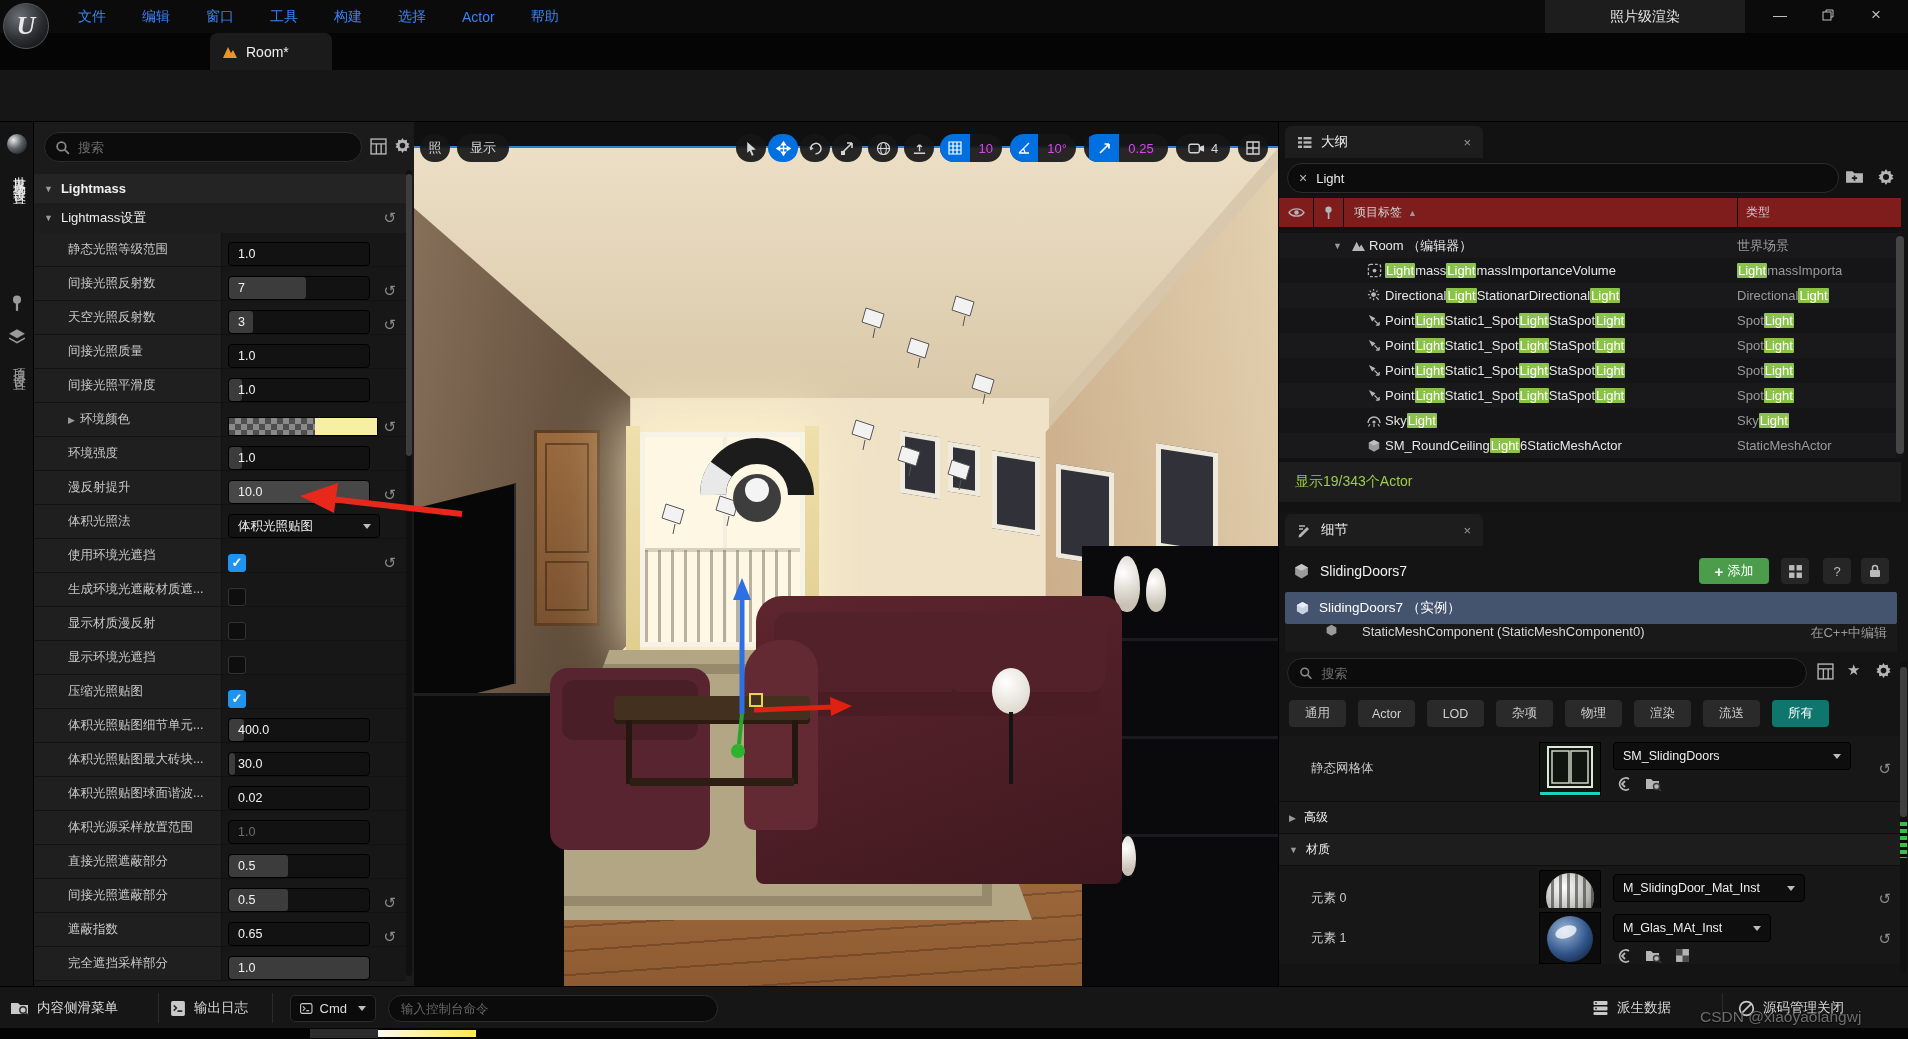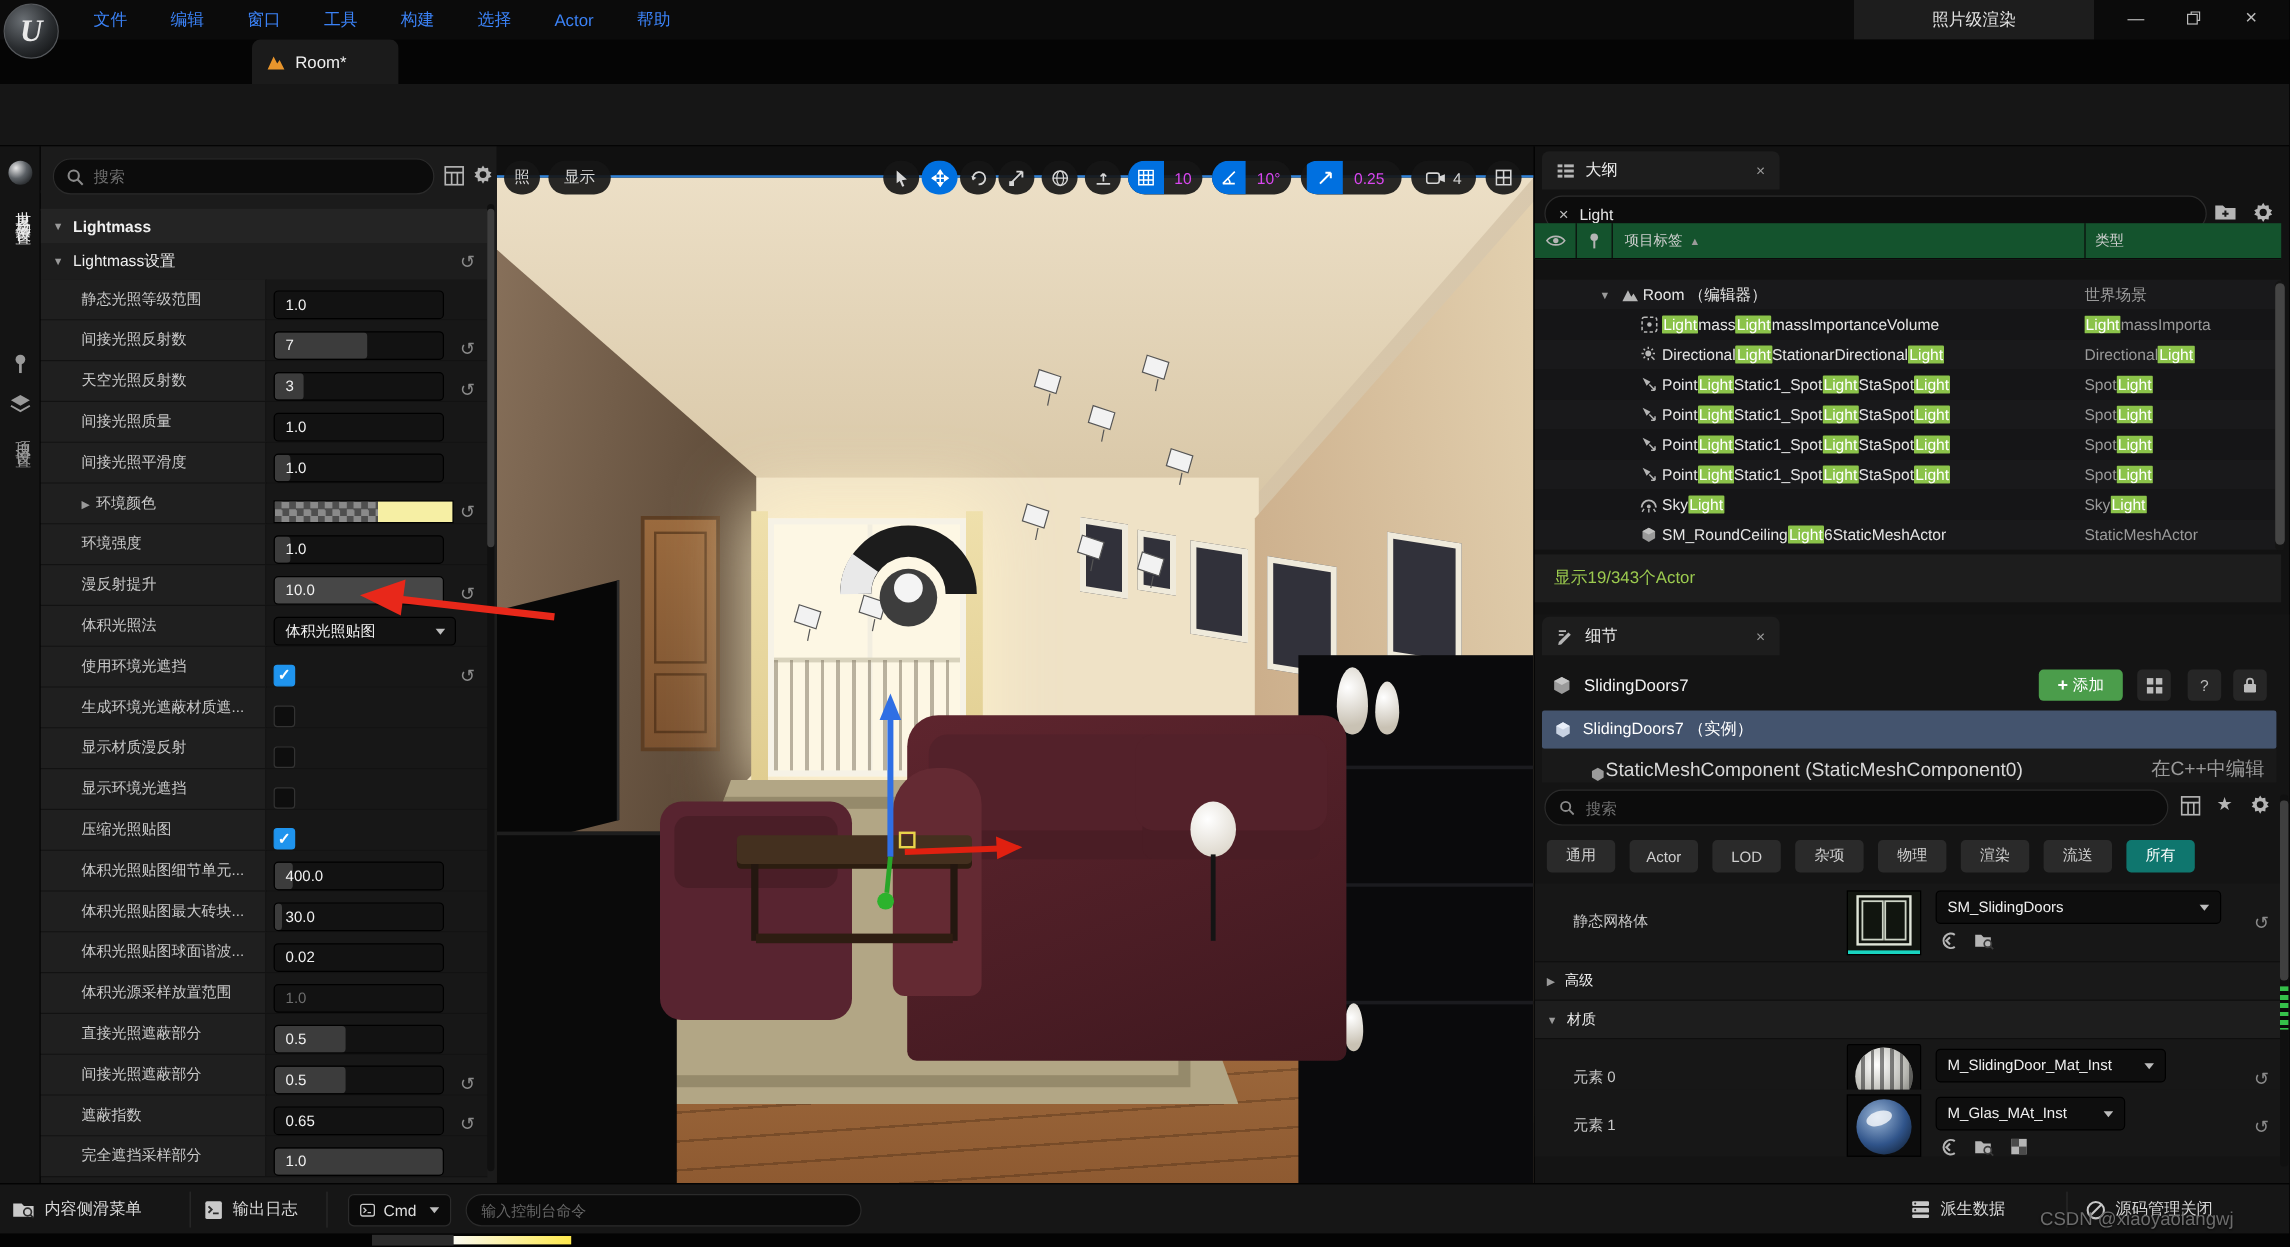--- a/index.html
+++ b/index.html
@@ -122,41 +122,41 @@
 #gizmos{position:absolute;left:0;top:0;z-index:5;pointer-events:none}
 
 #rpanel{position:absolute;left:1278px;top:122px;width:630px;height:864px;background:#121212;border-left:1px solid #000}
 .ptab{position:absolute;background:#1d1d1d;border-radius:6px 6px 0 0;display:flex;align-items:center;gap:9px;padding:0 12px;color:#ececec;font-size:13.5px}
 .ptab .x{margin-left:auto;color:#9a9a9a;font-size:13px}
 .searchpill{position:absolute;background:#0c0c0c;border:1px solid #2b2b2b;border-radius:15px;
   display:flex;align-items:center;gap:9px;padding:0 11px;height:30px}
 .searchpill input{background:transparent;border:none;outline:none;color:#e8e8e8;font-size:13px;width:100%;font-family:inherit}
 .searchpill input::placeholder{color:#6f6f6f}
 .icbtn{color:#b9b9b9;display:flex;align-items:center;justify-content:center}
-#ol-header{position:absolute;left:0;top:64px;width:622px;height:30px;background:#14532d;border-bottom:1px solid #0a0a0a;display:flex;align-items:center;color:#cfcfcf}
+#ol-header{position:absolute;left:0;top:76px;width:622px;height:30px;background:#7f1d1d;border-bottom:1px solid #0a0a0a;display:flex;align-items:center;color:#cfcfcf}
 #ol-rows{position:absolute;left:0;top:111px;width:622px}
 .ol-row{position:relative;height:25px;display:flex;align-items:center;font-size:13px;color:#e6e6e6;white-space:nowrap}
 .ol-row:nth-child(odd){background:#19191b}
 .ol-row:nth-child(even){background:#151517}
 .ol-type{position:absolute;left:458px;width:160px;overflow:hidden;white-space:nowrap}
 .seg-h{background:#8bc34a;color:#fff;border-radius:1px;padding:0 1px}
 .t-dim{color:#9a9a9a}
 #ol-status{position:absolute;left:0;top:340px;width:622px;height:40px;background:#1d1d1d;
   display:flex;align-items:center;padding-left:16px;color:#9ccb4f;font-size:14px}
 #ol-scroll{position:absolute;right:4px;top:112px;width:8px;height:225px;background:#141414;border-radius:4px}
 #ol-thumb{position:absolute;right:4px;top:114px;width:8px;height:218px;background:#454545;border-radius:4px}
 
 #details{position:absolute;left:0;top:390px;width:630px;height:474px;background:#141414}
 #dt-head{position:absolute;left:0;top:41px;width:622px;height:36px;display:flex;align-items:center;gap:10px;padding-left:14px;color:#f2f2f2;font-size:14px}
 #dt-add{position:absolute;left:420px;top:46px;width:70px;height:26px;background:#4b9d4b;border-radius:4px;
   display:flex;align-items:center;justify-content:center;gap:4px;color:#fff;font-size:13px}
 .dt-tool{position:absolute;top:46px;height:26px;width:28px;background:#262626;border-radius:4px;display:flex;align-items:center;justify-content:center;color:#bbb;font-size:13px}
 #dt-sel{position:absolute;left:6px;top:80px;width:612px;height:32px;background:#44546e;border-radius:2px;
   display:flex;align-items:center;gap:9px;padding-left:10px;color:#fff;font-size:13.5px}
-#dt-comp{position:absolute;left:6px;top:112px;width:612px;height:28px;display:flex;align-items:flex-end;gap:0;padding-left:40px;color:#d8d8d8;font-size:16px;background:#191919}
+#dt-comp{position:absolute;left:6px;top:112px;width:612px;height:28px;display:flex;align-items:flex-start;gap:24px;padding-left:40px;color:#d8d8d8;font-size:13px;background:#191919}
 #dt-comp .note{margin-left:auto;margin-right:10px;color:#9a9a9a}
 #detail-tabs{position:absolute;left:10px;top:188px;width:612px;display:flex;gap:12px}
 .dtab{height:27px;min-width:57px;padding:0 12px;background:#2a2a2a;border-radius:4px;
   display:flex;align-items:center;justify-content:center;color:#cfcfcf;font-size:12.5px}
 .dtab.active{background:#0f766e;color:#fff}
 .prow{position:absolute;left:0;width:622px;border-bottom:1px solid #0e0e0e;background:#171717}
 .prow .plabel{position:absolute;left:32px;color:#c9c9c9;font-size:12.5px}
 .thumb{position:absolute;left:260px;width:62px;border:1px solid #000;background:#11150f}
 .ddark{position:absolute;background:#0e0e0e;border:1px solid #000;border-radius:4px;
   display:flex;align-items:center;justify-content:space-between;padding:0 9px;color:#efefef;font-size:12.5px;height:28px}

